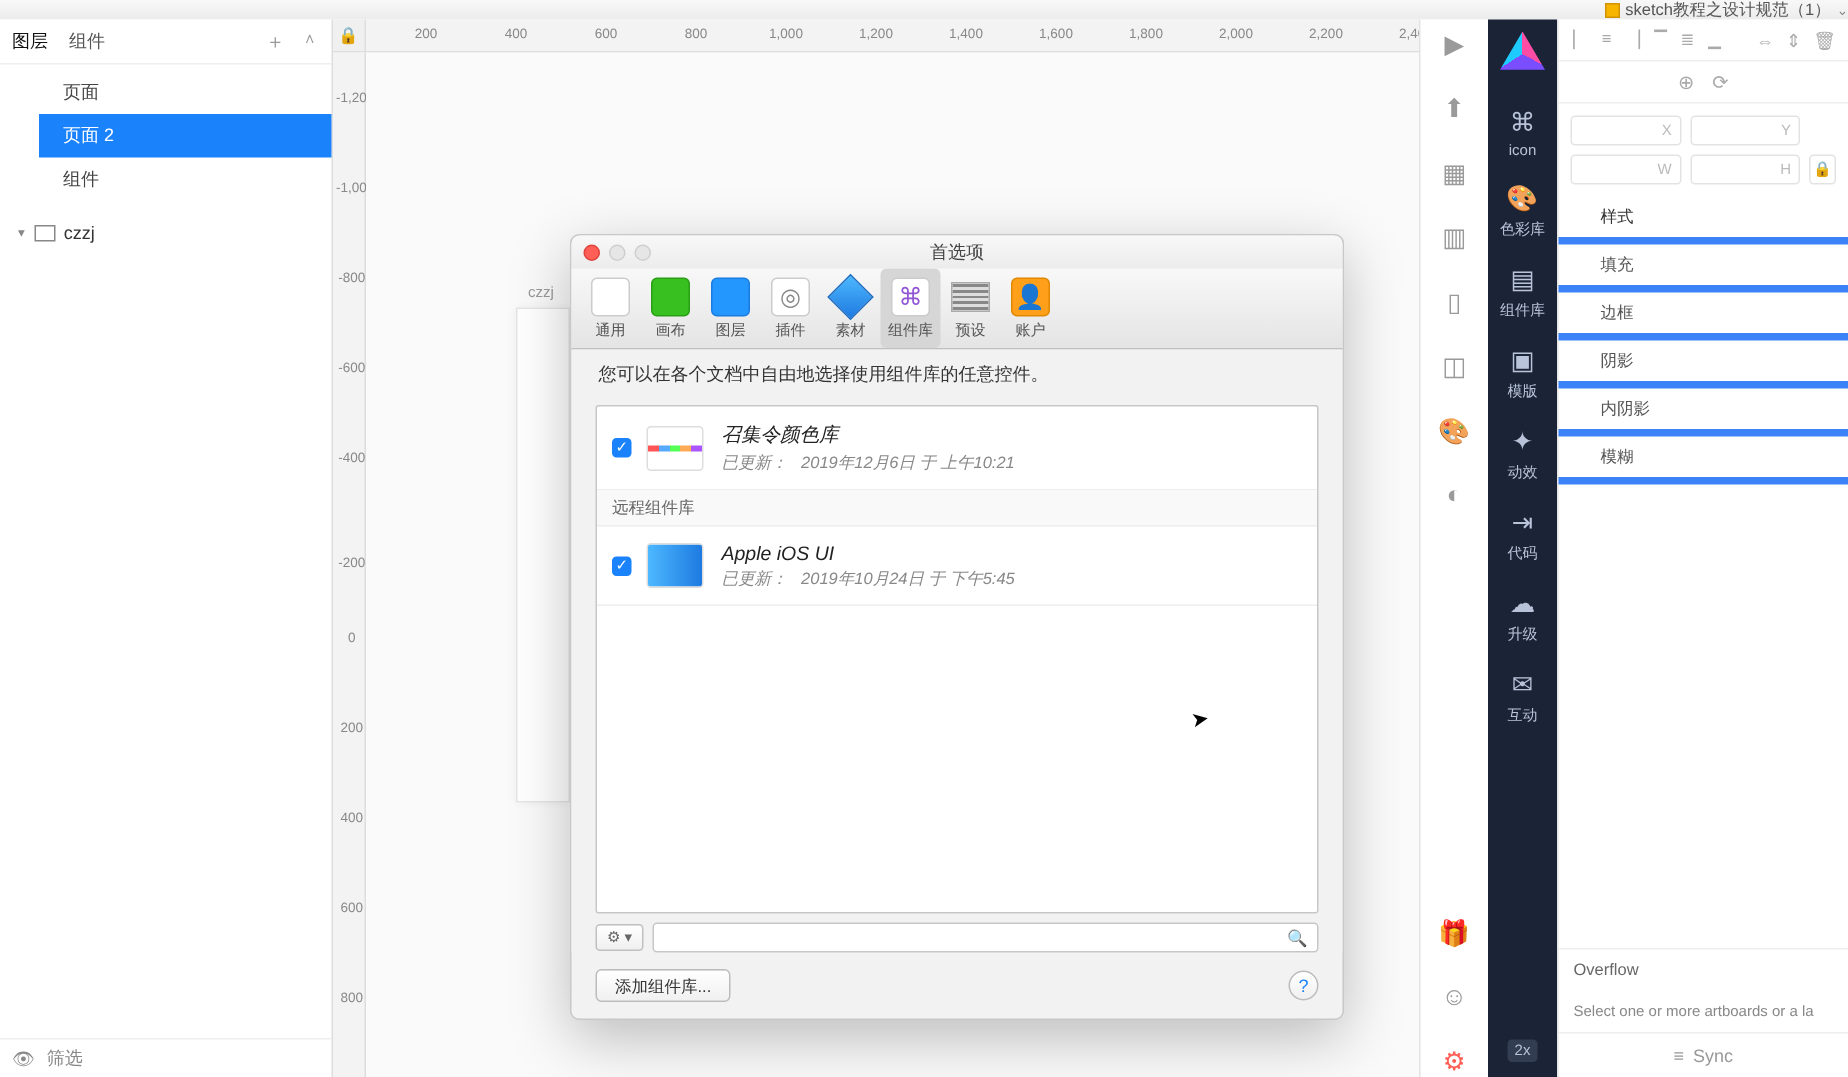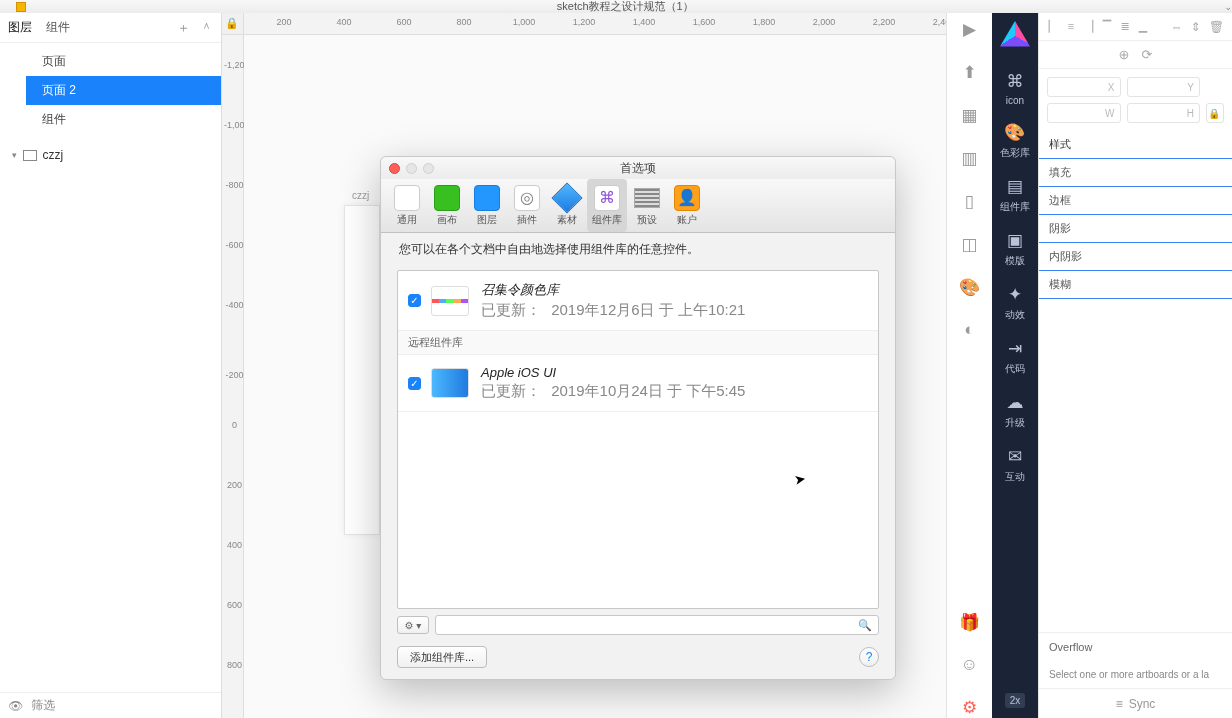--- a/index.html
+++ b/index.html
@@ -1,19 +1,19 @@
 <!DOCTYPE html>
 <html><head>
 <meta charset="utf-8">
 <style>
 * { margin: 0; padding: 0; box-sizing: border-box; font-family: -apple-system, "Helvetica Neue", Arial, sans-serif; }
 body { width: 1232px; height: 718px; background: #f5f5f5; overflow: hidden; position: relative; font-size: 12px; color: #333; }
 
 
-.titlebar { height: 13px; background: linear-gradient(#f8f8f8, #ececec); display: flex; align-items: center; justify-content: space-between; font-size: 11px; color: #555; position: relative; padding-left: 16px; }
+.titlebar { height: 13px; background: linear-gradient(#f8f8f8, #ececec); display: flex; align-items: center; justify-content: flex-end; font-size: 11px; color: #555; position: relative; padding-left: 16px; }
 .titlebar .doc-icon { width: 10px; height: 10px; background: #f7b500; border: 1px solid #d19400; margin-right: 4px; }
 .titlebar .chev { font-size: 9px; margin-left: 4px; color: #888; }
 
 
 .left-panel { position: absolute; top: 13px; left: 0; width: 222px; bottom: 0; background: #fff; border-right: 1px solid #ddd; display: flex; flex-direction: column; }
 .lp-tabs { display: flex; align-items: center; height: 30px; border-bottom: 1px solid #eee; padding: 0 8px; font-size: 12px; }
 .lp-tabs .tab { margin-right: 14px; color: #555; }
 .lp-tabs .tab.active { color: #111; font-weight: 500; }
 .lp-tabs .spacer { flex: 1; }
 .lp-tabs .ic { color: #999; margin-left: 10px; font-size: 13px; }
@@ -62,21 +62,21 @@
 .pref-body { flex: 1; background: #f2f2f2; padding: 0 16px; display: flex; flex-direction: column; }
 .pref-desc { font-size: 12px; color: #333; margin: 8px 2px 12px; }
 .lib-box { background: #fff; border: 1px solid #c7c7c7; border-radius: 2px; flex: 1; overflow: hidden; }
 .lib-row { display: flex; align-items: center; padding: 10px 10px; border-bottom: 1px solid #eee; }
 .lib-section { background: #f9f9f9; padding: 4px 10px; font-size: 11px; color: #666; border-bottom: 1px solid #eee; }
 .lib-chk { width: 13px; height: 13px; border: 1px solid #1a82fb; border-radius: 3px; background: #1a82fb; color: #fff; font-size: 10px; line-height: 11px; text-align: center; margin-right: 10px; flex-shrink: 0; }
 .lib-thumb { width: 38px; height: 30px; border: 1px solid #ddd; border-radius: 3px; margin-right: 12px; flex-shrink: 0; background: #fff; }
 .lib-thumb.colors { background: linear-gradient(90deg,#f55 0 20%,#5af 20% 40%,#5f5 40% 60%,#fa5 60% 80%,#a5f 80%); background-size: 100% 4px; background-repeat: no-repeat; background-position: center; }
 .lib-thumb.ios { background: linear-gradient(90deg,#4db8ff,#1e7ae0); }
 .lib-info .name { font-size: 13px; color: #222; margin-bottom: 2px; font-style: italic; }
-.lib-info .meta { font-size: 15px; color: #888; }
+.lib-info .meta { font-size: 11px; color: #888; font-style: italic; }
 .lib-info .meta span { margin-right: 6px; }
 .pref-bottom-bar { display: flex; align-items: center; margin-top: 6px; }
 .gear-btn { width: 32px; height: 18px; background: linear-gradient(#fff,#f0f0f0); border: 1px solid #c0c0c0; border-radius: 3px; font-size: 10px; color: #666; display: flex; align-items: center; justify-content: center; }
 .search-field { flex: 1; height: 20px; margin-left: 6px; background: #fff; border: 1px solid #c7c7c7; border-radius: 3px; display: flex; align-items: center; justify-content: flex-end; padding: 0 6px; color: #999; font-size: 11px; }
 .pref-footer { height: 44px; display: flex; align-items: center; padding: 0 16px; }
 .add-lib-btn { height: 22px; padding: 0 12px; background: linear-gradient(#fff,#f0f0f0); border: 1px solid #bcbcbc; border-radius: 4px; font-size: 11px; color: #333; display: flex; align-items: center; }
 .help-btn { margin-left: auto; width: 20px; height: 20px; border-radius: 50%; border: 1px solid #bcbcbc; background: linear-gradient(#fff,#f0f0f0); color: #1a82fb; font-size: 12px; display: flex; align-items: center; justify-content: center; }
 .cursor { position: absolute; left: 413px; top: 314px; font-size: 14px; color: #000; transform: rotate(-10deg); }
 
 
@@ -92,21 +92,21 @@
 
 .inspector { position: absolute; right: 0; top: 13px; bottom: 0; width: 194px; background: #fff; border-left: 1px solid #e5e5e5; display: flex; flex-direction: column; font-size: 11px; color: #666; }
 .insp-top { height: 28px; border-bottom: 1px solid #eee; display: flex; align-items: center; justify-content: space-between; padding: 0 8px; color: #aaa; }
 .insp-top .seg { display: flex; gap: 6px; font-size: 11px; }
 .insp-top .seg span { width: 12px; text-align: center; }
 .insp-top .ics { display: flex; gap: 8px; font-size: 12px; }
 .insp-icons2 { height: 28px; border-bottom: 1px solid #eee; display: flex; align-items: center; justify-content: center; gap: 12px; color: #aaa; font-size: 13px; }
 .insp-coords { padding: 8px; display: grid; grid-template-columns: 1fr 1fr auto; gap: 6px; }
 .insp-coords .field { height: 20px; border: 1px solid #e3e3e3; border-radius: 3px; display: flex; align-items: center; justify-content: flex-end; padding: 0 5px; font-size: 10px; color: #bbb; }
 .insp-coords .lock { width: 18px; height: 20px; border: 1px solid #e3e3e3; border-radius: 3px; display: flex; align-items: center; justify-content: center; font-size: 10px; color: #bbb; }
-.insp-section { padding: 6px 10px; border-bottom: 1px solid #3b82f6; font-size: 11px; color: #555; }
+.insp-section { padding: 6px 28px; border-bottom: 5px solid #3b82f6; font-size: 11px; color: #555; }
 .insp-section.head { color: #333; font-weight: 500; }
 .overflow-row { margin-top: auto; border-top: 1px solid #eee; padding: 8px 10px; font-size: 11px; }
 .sel-hint { padding: 8px 10px; font-size: 10px; color: #888; white-space: nowrap; overflow: hidden; }
 .sync-row { border-top: 1px solid #eee; height: 30px; display: flex; align-items: center; justify-content: center; color: #999; font-size: 12px; gap: 6px; }
 </style>
 </head>
 <body>
 
 <div class="titlebar">
   <span class="doc-icon"></span>

